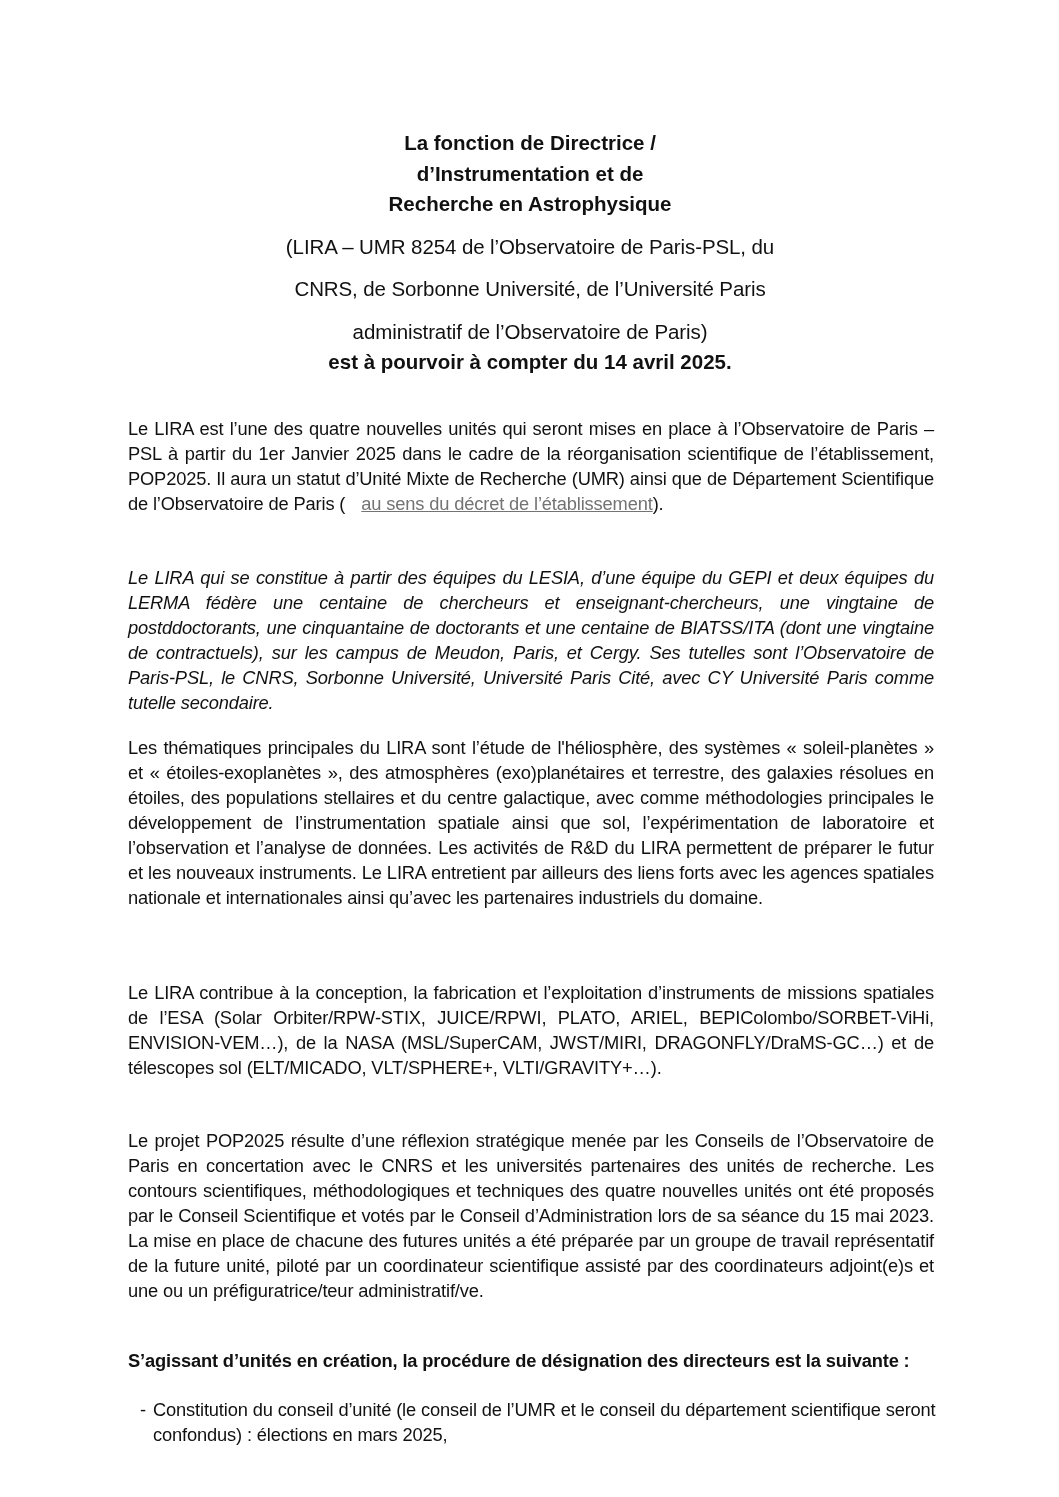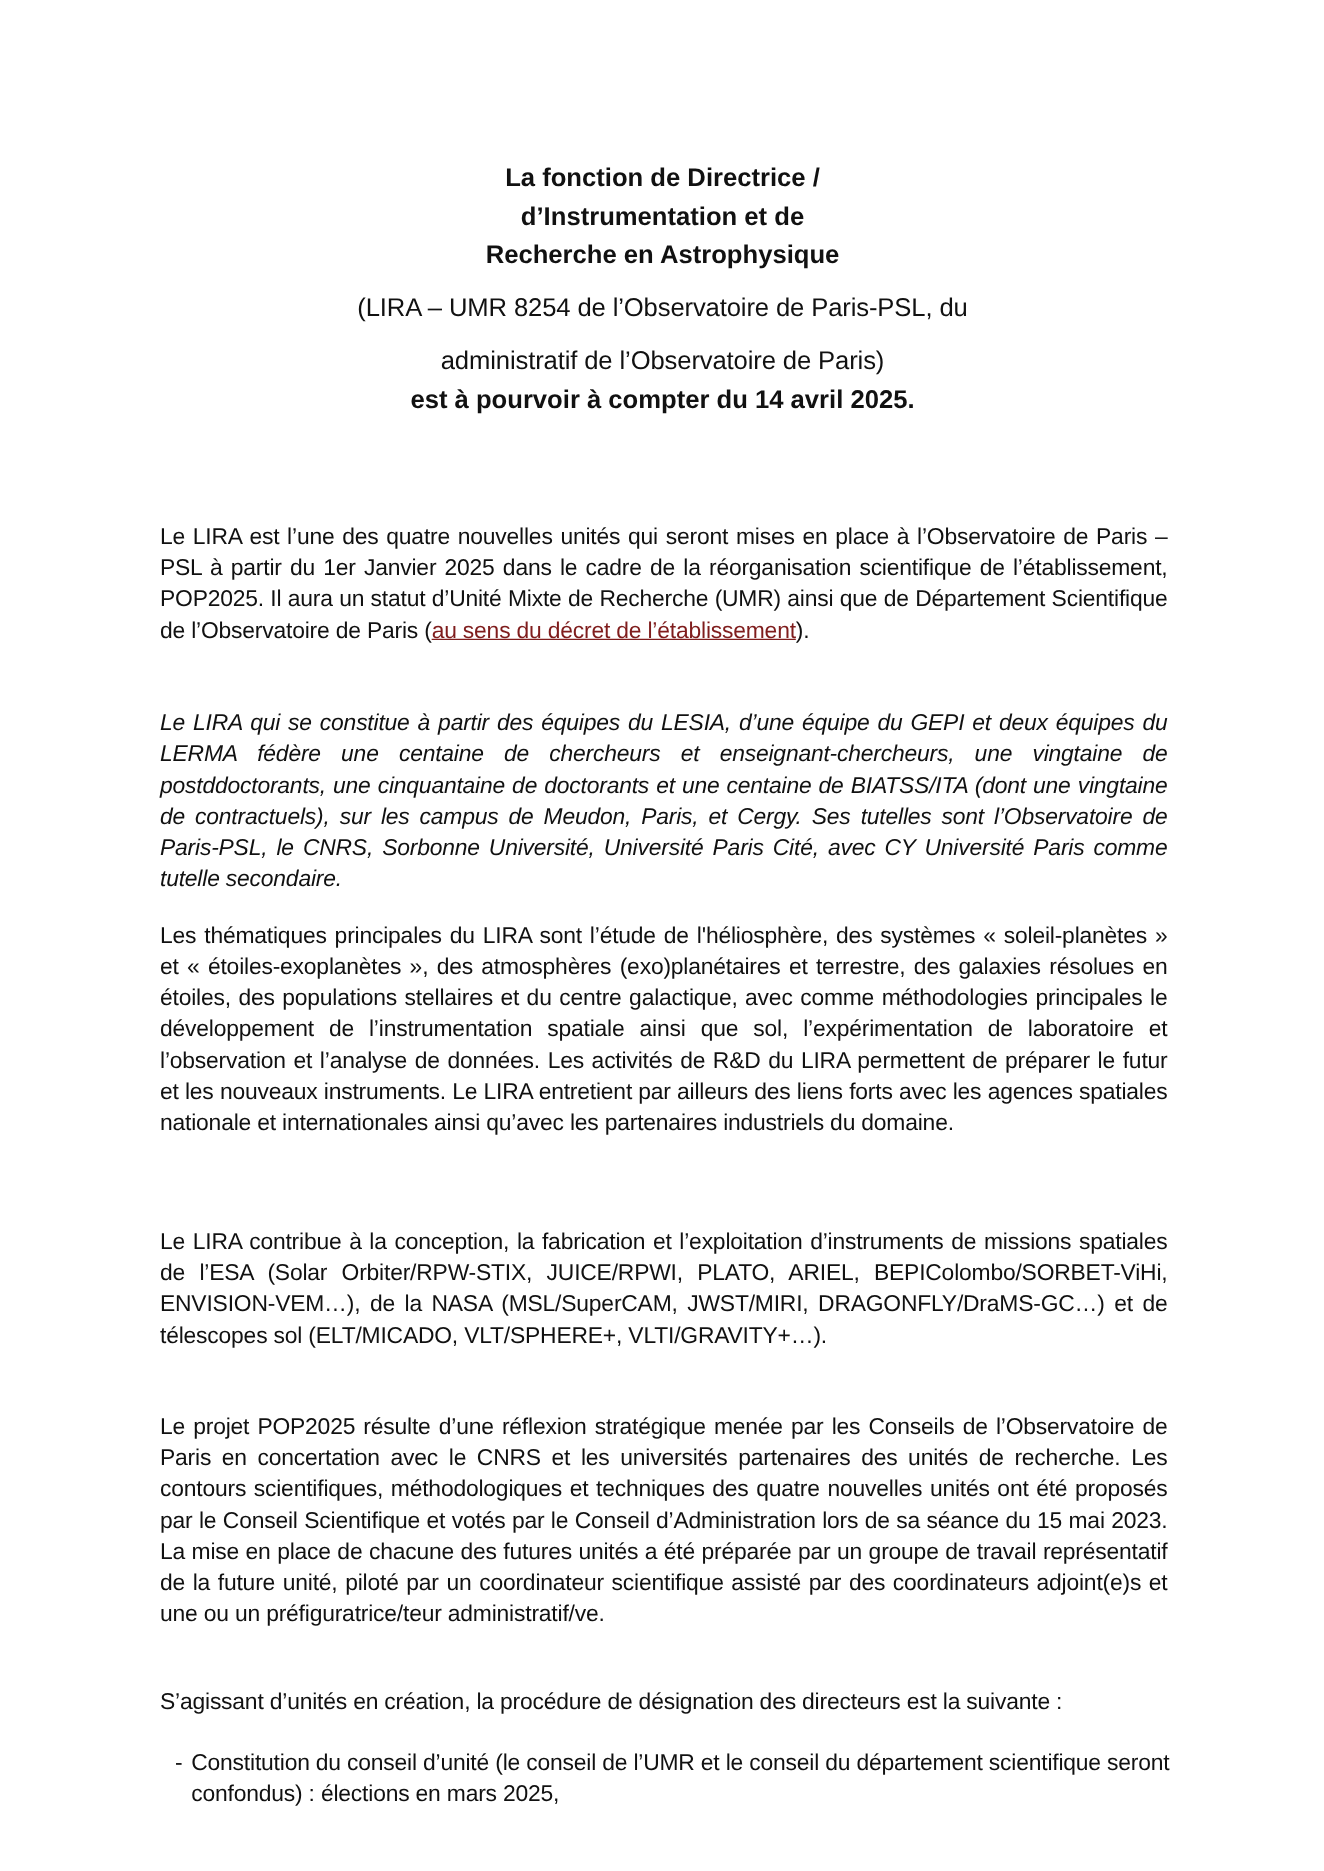--- a/index.html
+++ b/index.html
@@ -49,23 +49,24 @@
       font-size: 18.3px;
       line-height: 25px;
     }
     .para {
       text-align: justify;
       text-align-last: left;
       margin: 0;
       letter-spacing: -0.15px;
     }
     .link {
-      color: #7f1d1d;
+      color: #737373;
       text-decoration: underline;
       cursor: pointer;
+      margin-left: 16px;
     }
     .list {
       position: absolute;
       left: 140px;
       width: 800px;
       font-size: 18.3px;
       line-height: 25px;
       margin: 0;
       padding: 0;
       list-style: none;
@@ -84,20 +85,21 @@
 </head>
 <body>
 
 <div class="page">
 
   <div class="title-block">
     <span class="bold-line">La fonction de Directrice /</span>
     <span class="bold-line">d’Instrumentation et de</span>
     <span class="bold-line">Recherche en Astrophysique</span>
     <span class="normal-line">(LIRA – UMR 8254 de l’Observatoire de Paris-PSL, du</span>
+    <span class="normal-line">CNRS, de Sorbonne Université, de l’Université Paris</span>
     <span class="normal-line">administratif de l’Observatoire de Paris)</span>
     <span class="bold-line">est à pourvoir à compter du 14 avril 2025.</span>
   </div>
 
   <div class="body-block" style="top:416px;">
     <p class="para"><span>Le LIRA est l’une des quatre nouvelles unités qui seront mises en place à l’Observatoire de Paris – PSL à partir du 1er Janvier 2025 dans le cadre de la réorganisation scientifique de l’établissement, POP2025. Il aura un statut d’Unité Mixte de Recherche (UMR) ainsi que de Département Scientifique de l’Observatoire de Paris (</span><span class="link">au sens du décret de l’établissement</span><span>).</span></p>
   </div>
 
   <div class="body-block" style="top:565px;font-style:italic;">
     <p class="para">Le LIRA qui se constitue à partir des équipes du LESIA, d’une équipe du GEPI et deux équipes du LERMA fédère une centaine de chercheurs et enseignant-chercheurs, une vingtaine de postddoctorants, une cinquantaine de doctorants et une centaine de BIATSS/ITA (dont une vingtaine de contractuels), sur les campus de Meudon, Paris, et Cergy. Ses tutelles sont l’Observatoire de Paris-PSL, le CNRS, Sorbonne Université, Université Paris Cité, avec CY Université Paris comme tutelle secondaire.</p>
@@ -108,21 +110,21 @@
   </div>
 
   <div class="body-block" style="top:980px;">
     <p class="para">Le LIRA contribue à la conception, la fabrication et l’exploitation d’instruments de missions spatiales de l’ESA (Solar Orbiter/RPW-STIX, JUICE/RPWI, PLATO, ARIEL, BEPIColombo/SORBET-ViHi, ENVISION-VEM…), de la NASA (MSL/SuperCAM, JWST/MIRI, DRAGONFLY/DraMS-GC…) et de télescopes sol (ELT/MICADO, VLT/SPHERE+, VLTI/GRAVITY+…).</p>
   </div>
 
   <div class="body-block" style="top:1128px;">
     <p class="para">Le projet POP2025 résulte d’une réflexion stratégique menée par les Conseils de l’Observatoire de Paris en concertation avec le CNRS et les universités partenaires des unités de recherche. Les contours scientifiques, méthodologiques et techniques des quatre nouvelles unités ont été proposés par le Conseil Scientifique et votés par le Conseil d’Administration lors de sa séance du 15 mai 2023. La mise en place de chacune des futures unités a été préparée par un groupe de travail représentatif de la future unité, piloté par un coordinateur scientifique assisté par des coordinateurs adjoint(e)s et une ou un préfiguratrice/teur administratif/ve.</p>
   </div>
 
-  <div class="body-block" style="top:1348px;">
+  <div class="body-block" style="top:1348px;font-weight:bold;">
     <p class="para">S’agissant d’unités en création, la procédure de désignation des directeurs est la suivante :</p>
   </div>
 
   <ul class="list" style="top:1397px;">
     <li class="list-item">
       <span class="dash">-</span>
       <span>Constitution du conseil d’unité (le conseil de l’UMR et le conseil du département scientifique seront confondus) : élections en mars 2025,</span>
     </li>
   </ul>
 

